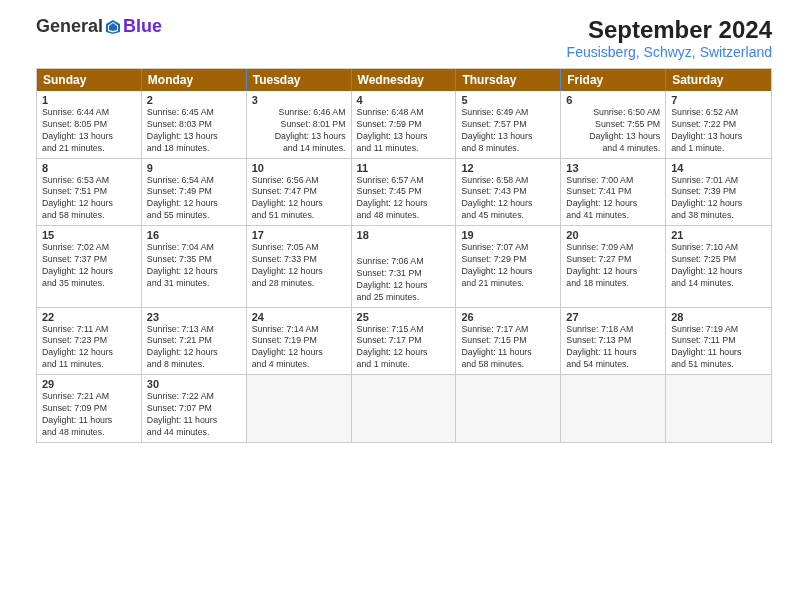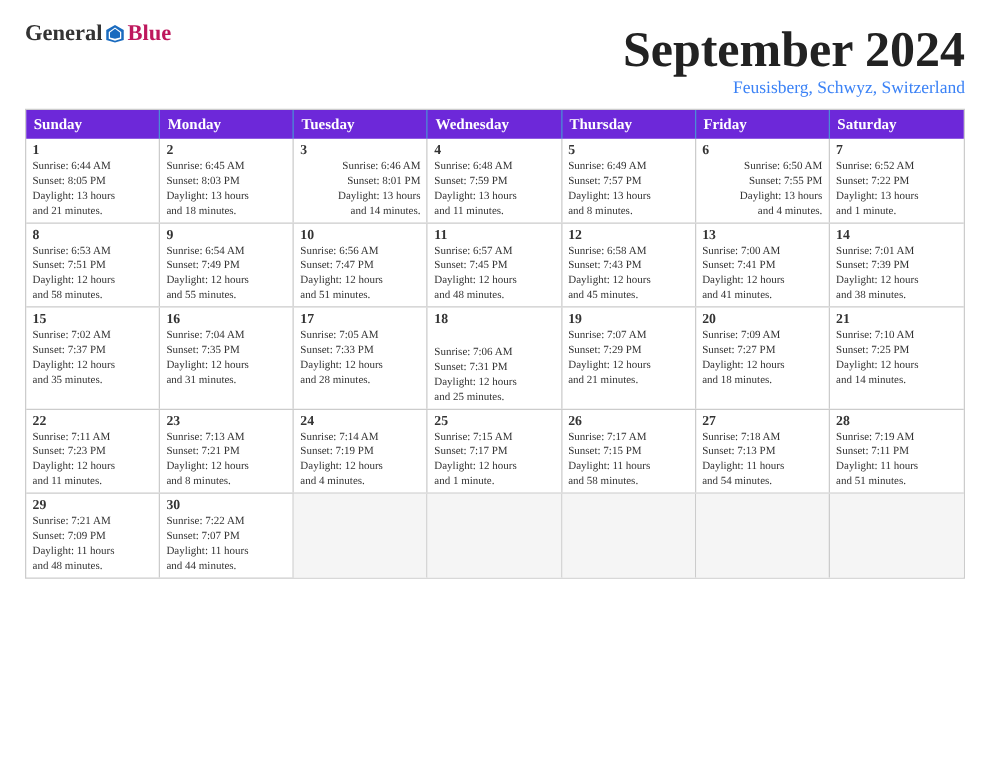--- a/index.html
+++ b/index.html
@@ -6,73 +6,72 @@
     body {
       font-family: Arial, sans-serif;
       background: #fff;
       width: 792px;
       height: 612px;
       overflow: hidden;
     }
     .page {
       width: 792px;
       height: 448px;
-      padding: 16px 20px 12px 20px;
+      padding: 16px 20px 12px 36px;
       display: flex;
       flex-direction: column;
-      font-family: Liberation Serif, serif;
     }
     .header {
       display: flex;
       justify-content: space-between;
       align-items: flex-start;
       margin-bottom: 8px;
     }
     .logo {
       display: flex;
       flex-direction: column;
       align-items: flex-start;
     }
     .logo-text {
       display: flex;
       align-items: center;
       font-size: 18px;
       font-weight: bold;
       color: #333;
     }
     .logo-general { color: #333; }
-    .logo-blue { color: #be185d; }
+    .logo-blue { color: #6d28d9; }
     .logo-icon {
       width: 18px;
       height: 18px;
       margin-left: 1px;
       margin-right: 1px;
     }
     .title-block {
       text-align: right;
     }
     .month-title {
-      font-size: 40px;
+      font-size: 24px;
       font-weight: bold;
       color: #222;
     }
     .location-title {
       font-size: 14px;
       color: #3b82f6;
     }
     .calendar {
       flex: 1;
       display: flex;
       flex-direction: column;
       border: 1px solid #ccc;
     }
     .cal-header {
       display: grid;
       grid-template-columns: repeat(7, 1fr);
-      background: #6d28d9;
+      background: #a16207;
     }
     .cal-header-cell {
       color: #fff;
       font-size: 12px;
       font-weight: bold;
       padding: 4px 6px;
       text-align: left;
       border-right: 1px solid #4a8dd5;
     }
     .cal-header-cell:last-child { border-right: none; }

